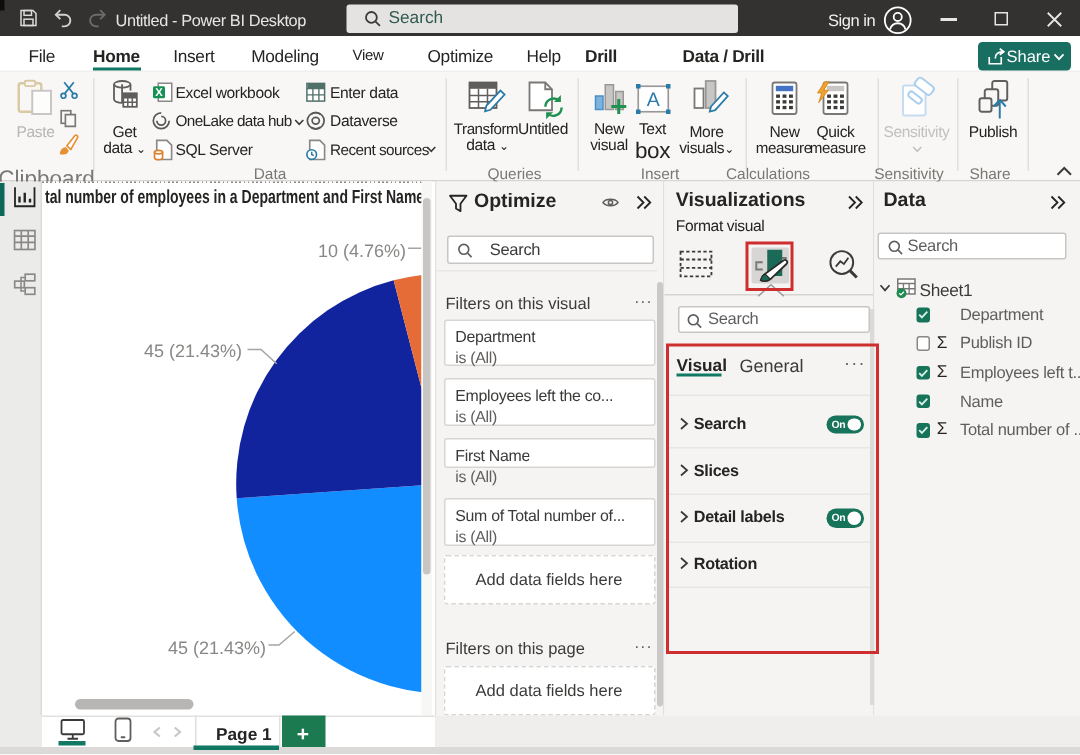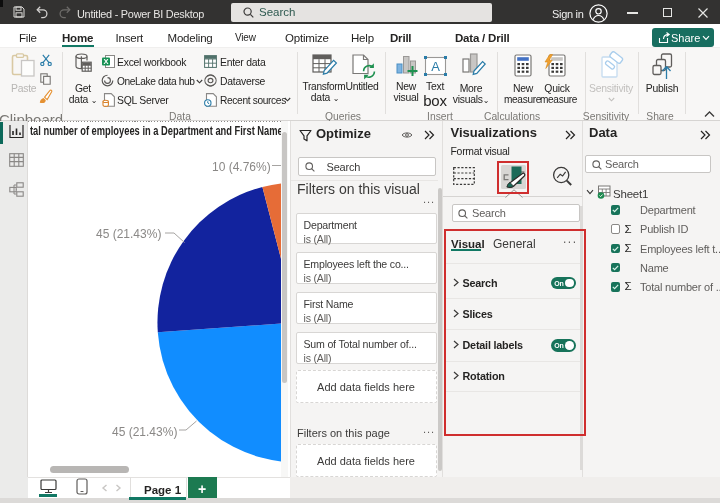--- a/index.html
+++ b/index.html
@@ -338,31 +338,31 @@
 <svg style="left:424px;top:129.5px" width="11" height="10" viewBox="0 0 11 10" fill="none" stroke="#252423" stroke-width="1.2">
 <path d="M1 1 L5 5 L1 9 M5.5 1 L9.5 5 L5.5 9"></path>
 </svg>
 <div class="ab" style="left:297.5px;top:156.5px;width:138.5px;height:19.5px;background:#fff;border:1px solid #c8c6c4;border-radius:2px;box-sizing:border-box"></div>
 <svg style="left:305px;top:161.5px" width="10" height="10" viewBox="0 0 10 10" fill="none" stroke="#605e5c" stroke-width="1.1">
 <circle cx="4.2" cy="4.2" r="3.3"></circle>
       <path d="M6.8 6.8 L9.4 9.4"></path>
 </svg>
 <div class="t" style="left:326.5px;top:160.5px;font-size:11px;letter-spacing:-0.2px;color:#3b3a39">Search</div>
 <div class="ab" style="left:290.5px;top:180px;width:147.5px;height:1px;background:#e8e6e4"></div>
-<div class="t" style="left:297px;top:181px;font-size:14px;color:#3b3a39">Filters on this visual</div>
+<div class="t" style="left:297px;top:197px;font-size:11px;color:#3b3a39">Filters on this visual</div>
 <div class="t" style="left:423px;top:193px;font-size:11px;color:#605e5c;letter-spacing:1px">...</div>
 <div class="card" style="top:213px;height:31px">
       <div class="ct1">Department</div>
       <div class="ct2">is (All)</div>
     </div>
 <div class="card" style="top:252px;height:32px">
       <div class="ct1">Employees left the co...</div>
       <div class="ct2">is (All)</div>
     </div>
-<div class="card" style="top:292px;height:32px">
+<div class="card" style="top:292px;height:20px">
       <div class="ct1">First Name</div>
       <div class="ct2">is (All)</div>
     </div>
 <div class="card" style="top:332px;height:32px">
       <div class="ct1">Sum of Total number of...</div>
       <div class="ct2">is (All)</div>
     </div>
 <div class="card" style="top:370px;height:33px;border-style:dashed">
       <div class="t" style="left:0;right:0;top:10px;font-size:11px;color:#3b3a39;text-align:center">Add data fields here</div>
     </div>

